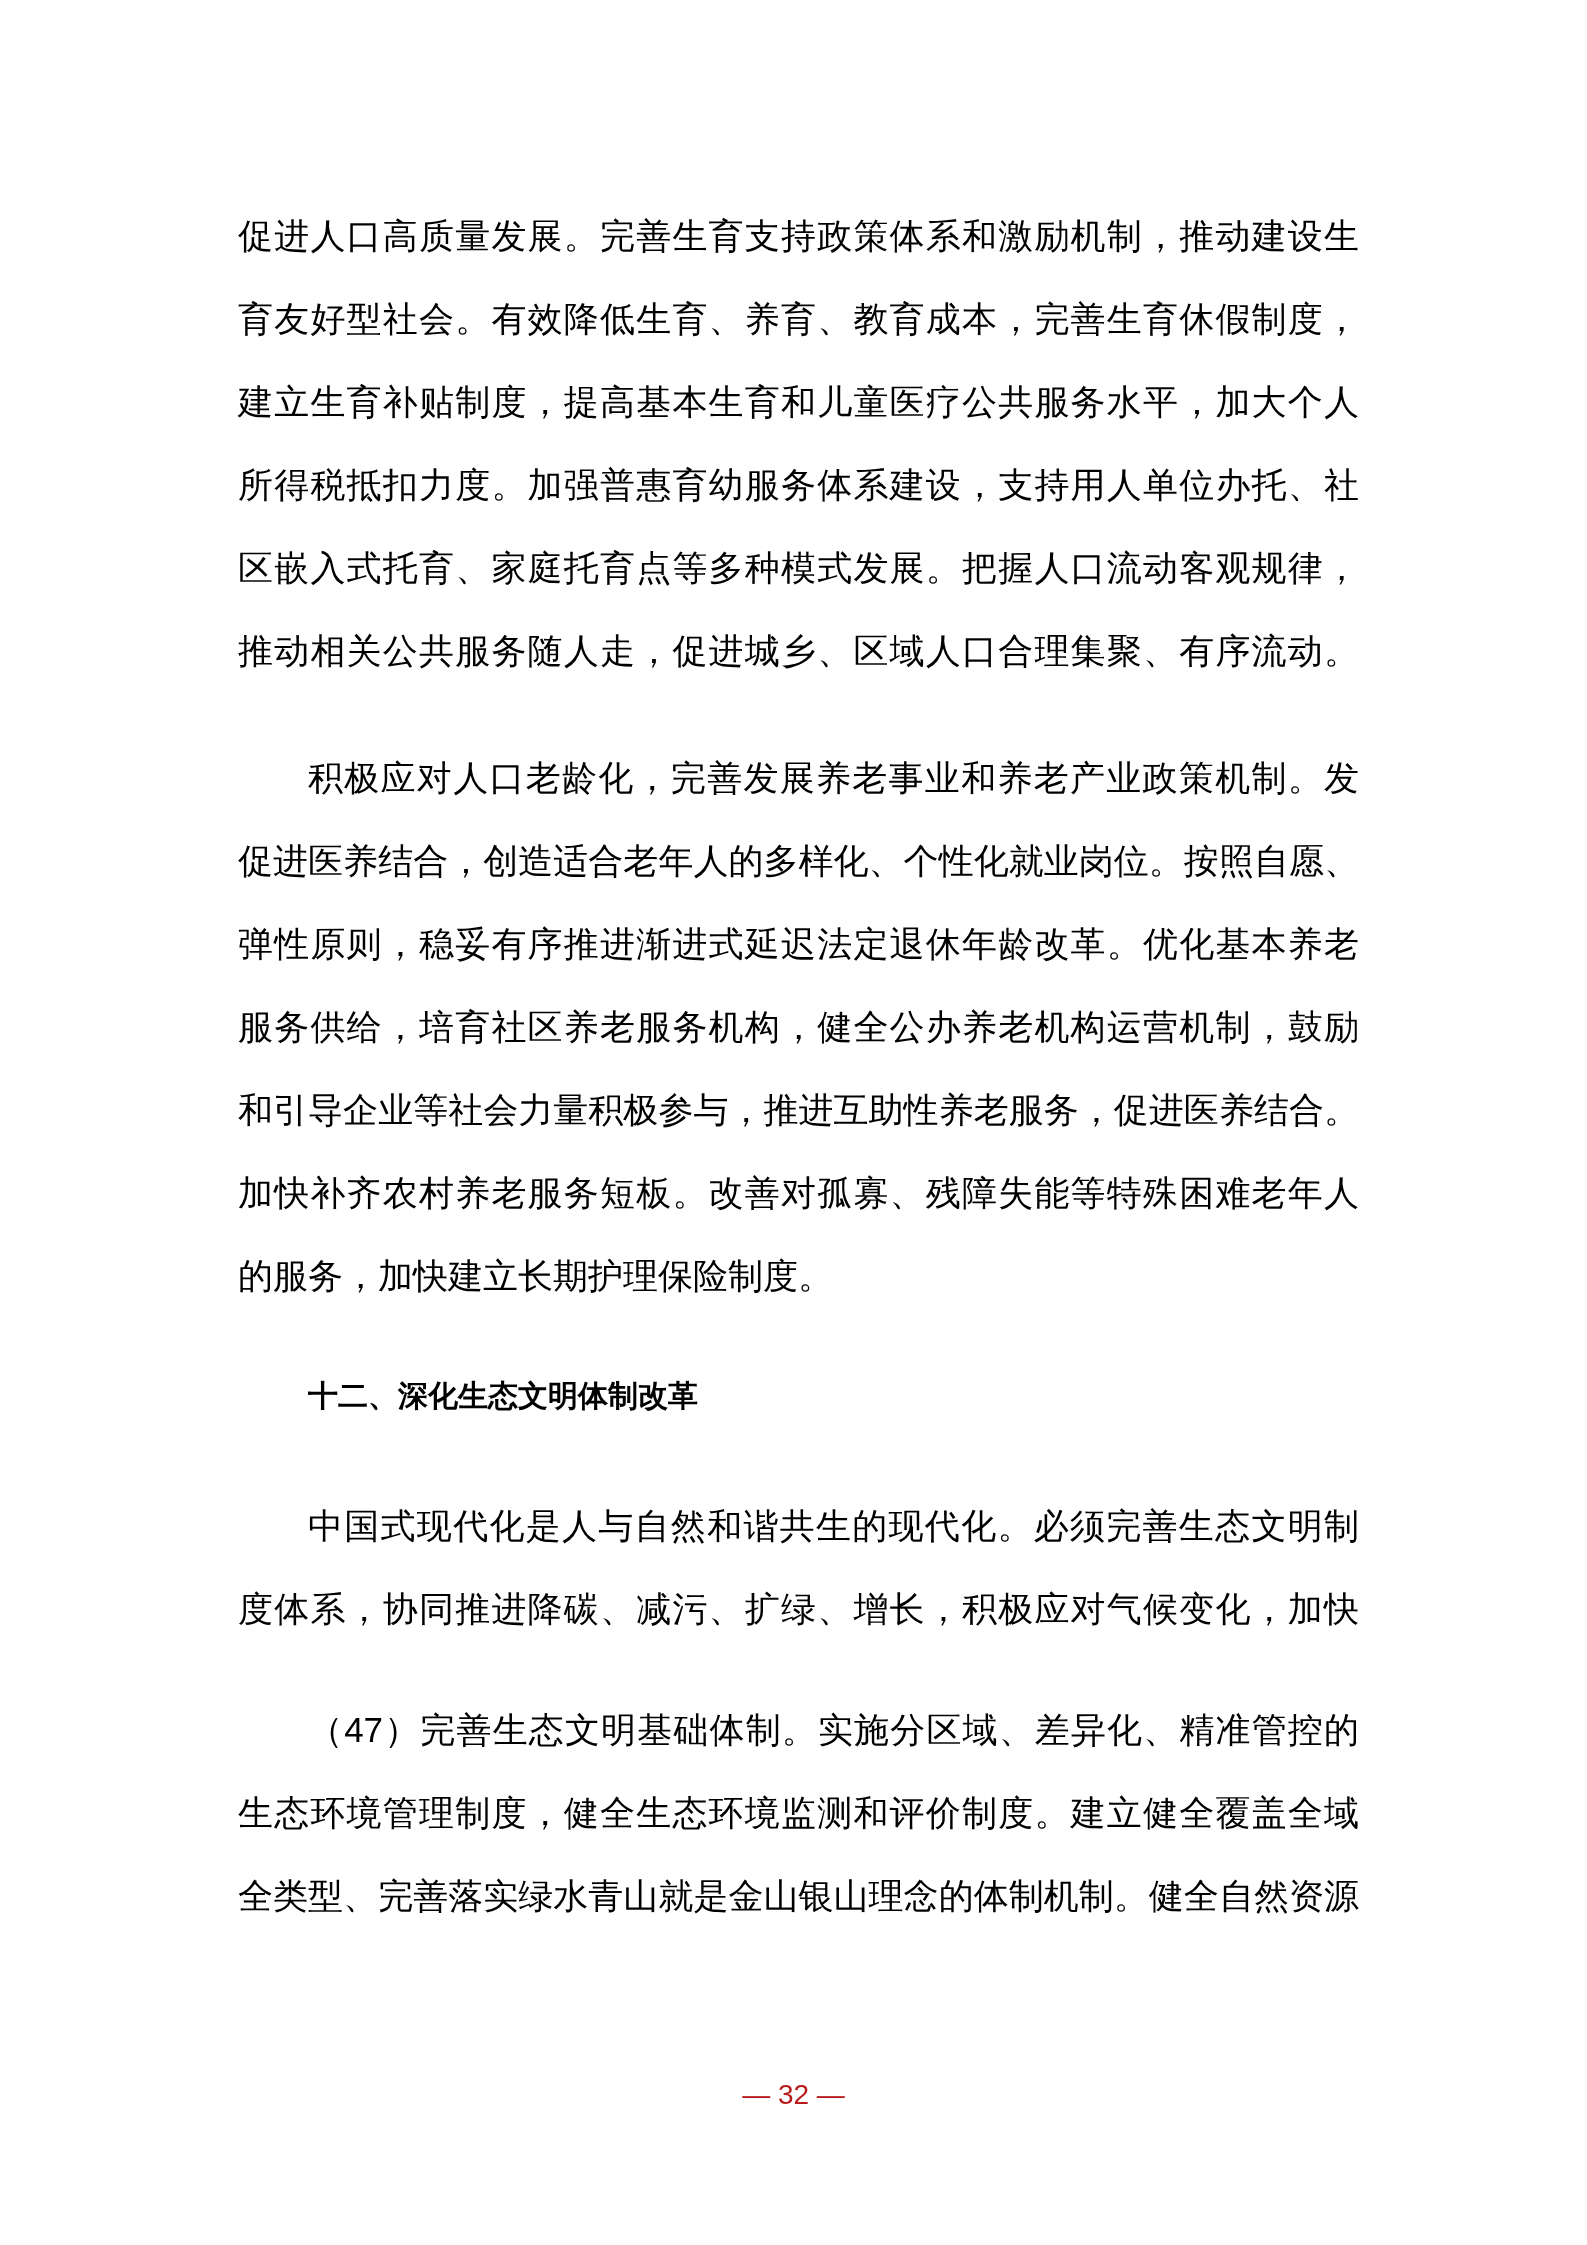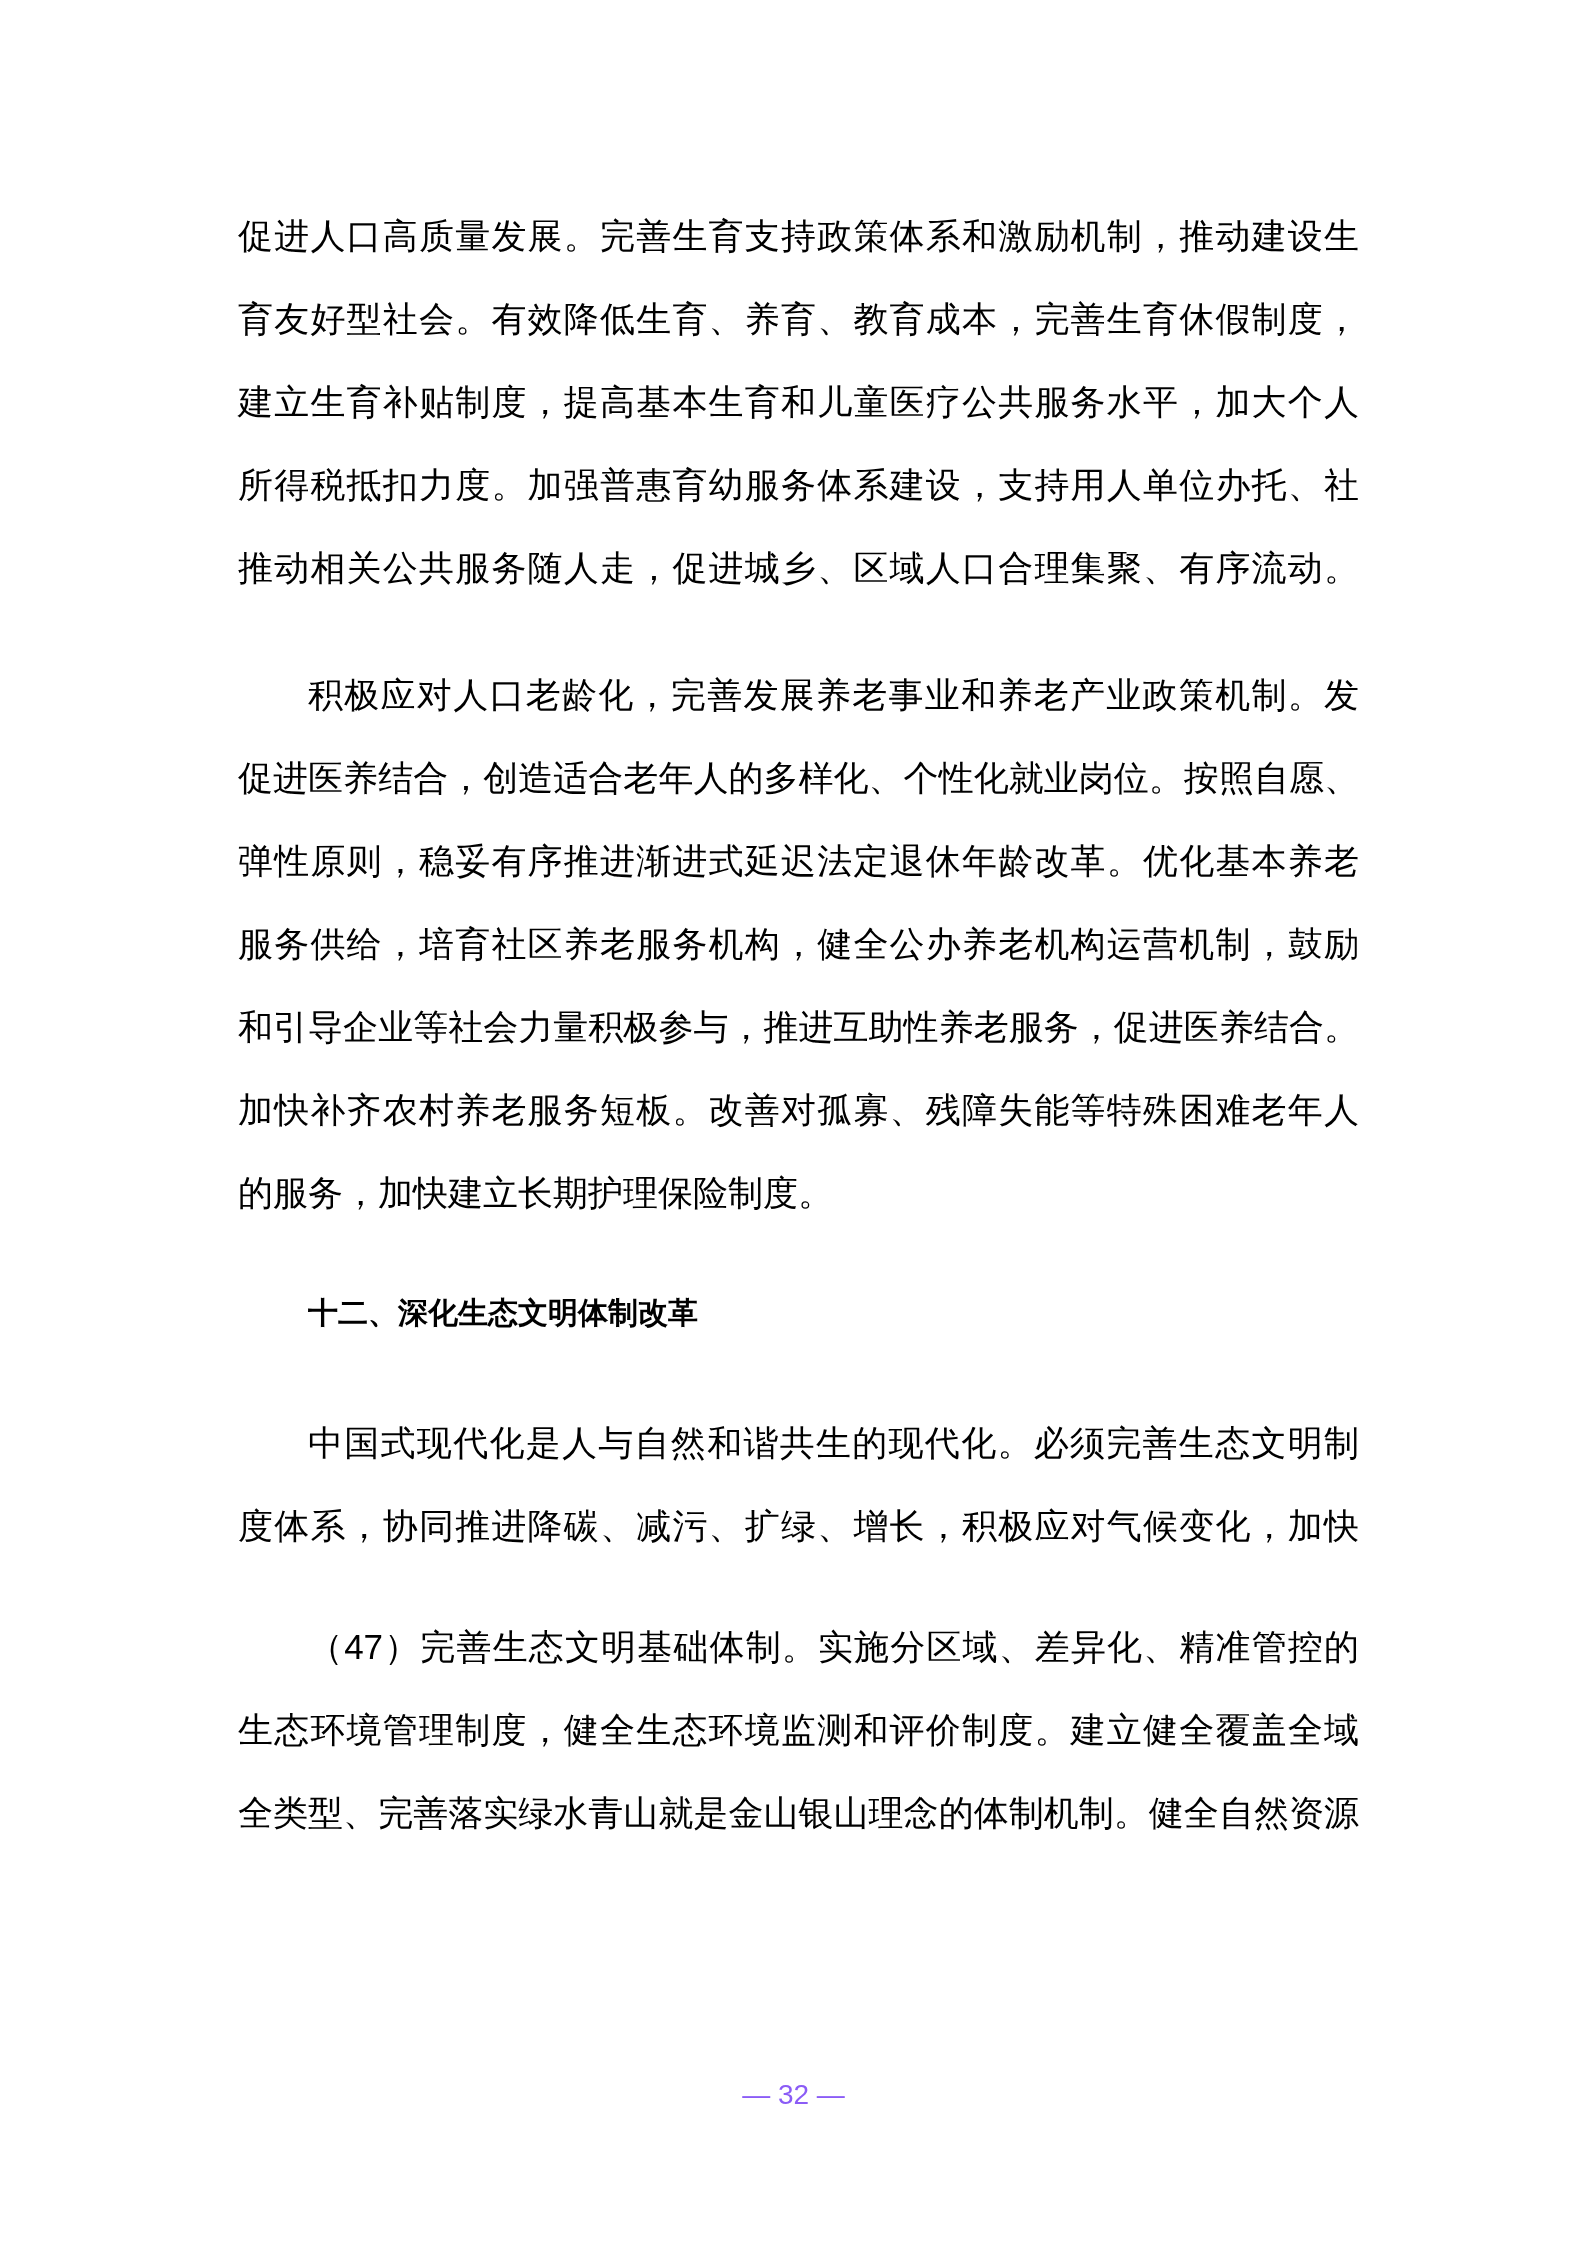--- a/index.html
+++ b/index.html
@@ -48,35 +48,36 @@
     text-align: left;
   }
   .footer {
     position: absolute;
     top: 2078px;
     left: 0;
     width: 100%;
     text-align: center;
     font-size: 28px;
     line-height: 34px;
-    color: #8b5cf6;
+    color: #b91c1c;
   }
 </style>
 </head>
 <body>
 
 <div class="page">
 
   <div class="body-text">
 
     <div class="para">
       <div class="line">促进人口高质量发展。完善生育支持政策体系和激励机制，推动建设生</div>
       <div class="line">育友好型社会。有效降低生育、养育、教育成本，完善生育休假制度，</div>
       <div class="line">建立生育补贴制度，提高基本生育和儿童医疗公共服务水平，加大个人</div>
       <div class="line">所得税抵扣力度。加强普惠育幼服务体系建设，支持用人单位办托、社</div>
+      <div class="line">区嵌入式托育、家庭托育点等多种模式发展。把握人口流动客观规律，</div>
       <div class="line">推动相关公共服务随人走，促进城乡、区域人口合理集聚、有序流动。</div>
     </div>
 
     <div class="para mt-a">
       <div class="line indent">积极应对人口老龄化，完善发展养老事业和养老产业政策机制。发</div>
       <div class="line">促进医养结合，创造适合老年人的多样化、个性化就业岗位。按照自愿、</div>
       <div class="line">弹性原则，稳妥有序推进渐进式延迟法定退休年龄改革。优化基本养老</div>
       <div class="line">服务供给，培育社区养老服务机构，健全公办养老机构运营机制，鼓励</div>
       <div class="line">和引导企业等社会力量积极参与，推进互助性养老服务，促进医养结合。</div>
       <div class="line">加快补齐农村养老服务短板。改善对孤寡、残障失能等特殊困难老年人</div>

